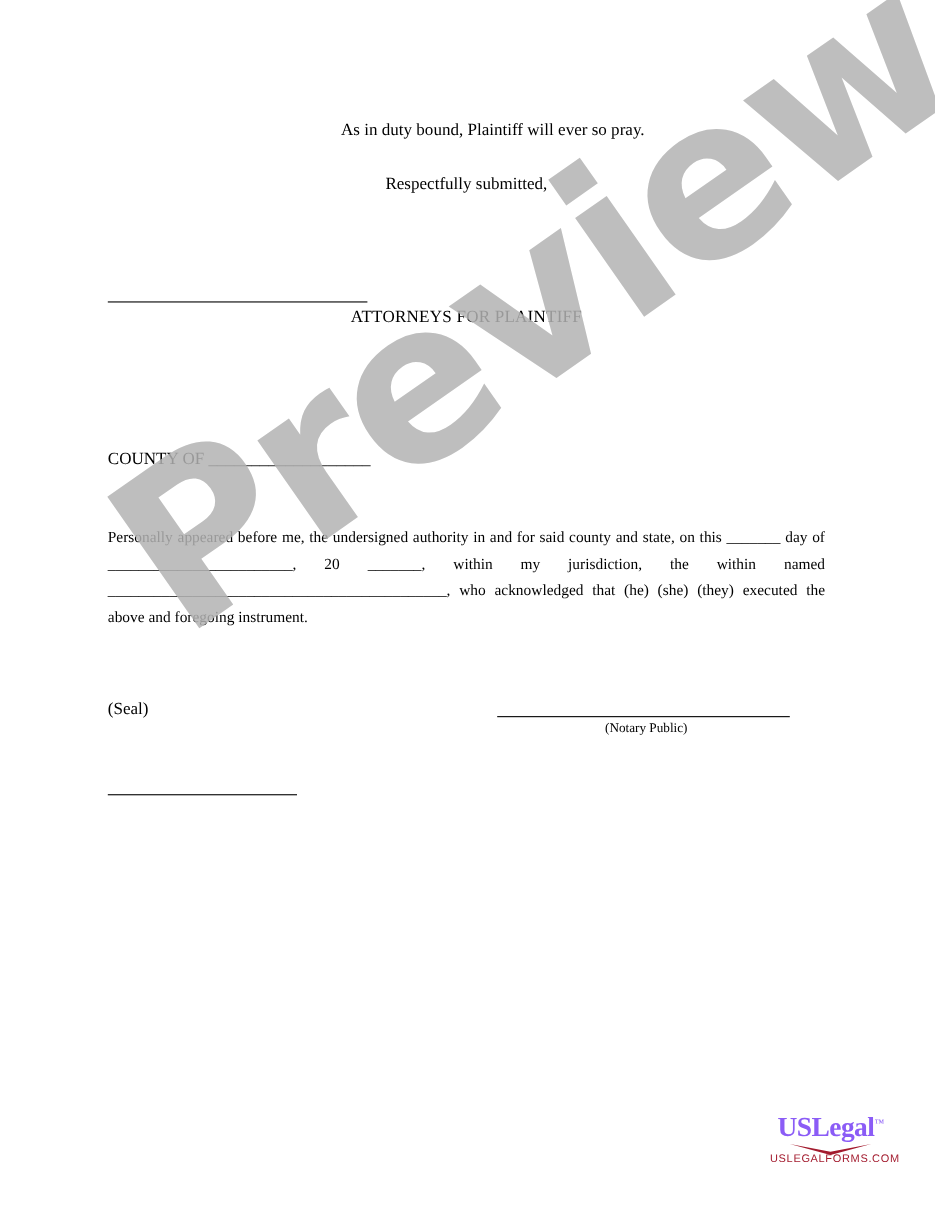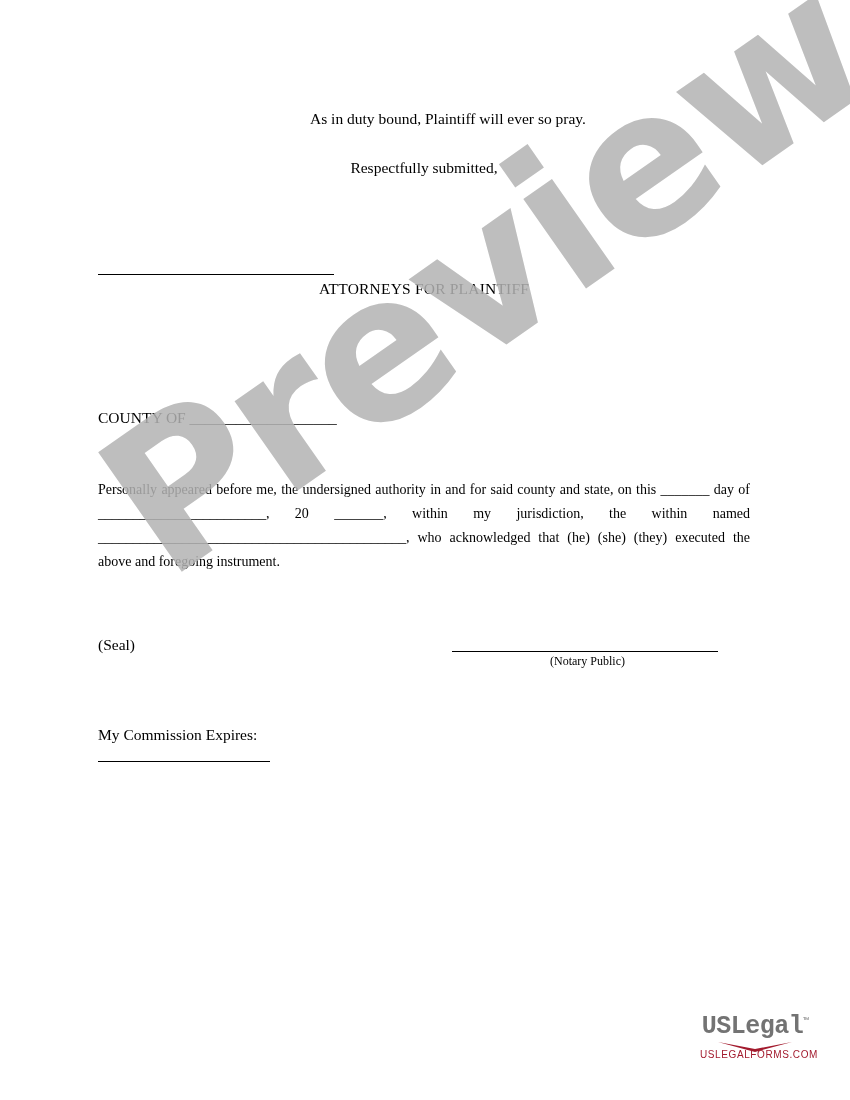--- a/index.html
+++ b/index.html
@@ -131,24 +131,24 @@
 
   
   #logo {
     position: absolute;
     left: 700px;
     top: 1012px;
     width: 110px;
     text-align: center;
   }
   .logo-main {
-    font-family: Liberation Mono, monospace;
+    font-family: Liberation Serif, serif;
     font-weight: bold;
     font-size: 25px;
-    color: #737373;
+    color: #8b5cf6;
     letter-spacing: -0.5px;
     white-space: nowrap;
   }
   .logo-tm {
     font-size: 9px;
     vertical-align: super;
     font-weight: normal;
   }
   .logo-swoosh {
     margin-top: -3px;
@@ -195,21 +195,20 @@
     <div class="spacer-lg"></div>
 
     <div class="seal-row">
       <span class="seal-left">(Seal)</span>
       <div class="notary-rule"></div>
       <span class="notary-caption">(Notary Public)</span>
     </div>
 
     <div class="spacer-lg"></div>
 
-    <p class="commission">My Commission Expires:</p>
     <div class="commission-rule"></div>
 
   </div>
 
   <div id="watermark">
     <div class="wm-text">Preview</div>
   </div>
 
   <div id="logo">
     <div class="logo-main"><span>USLegal</span><span class="logo-tm">™</span></div>

